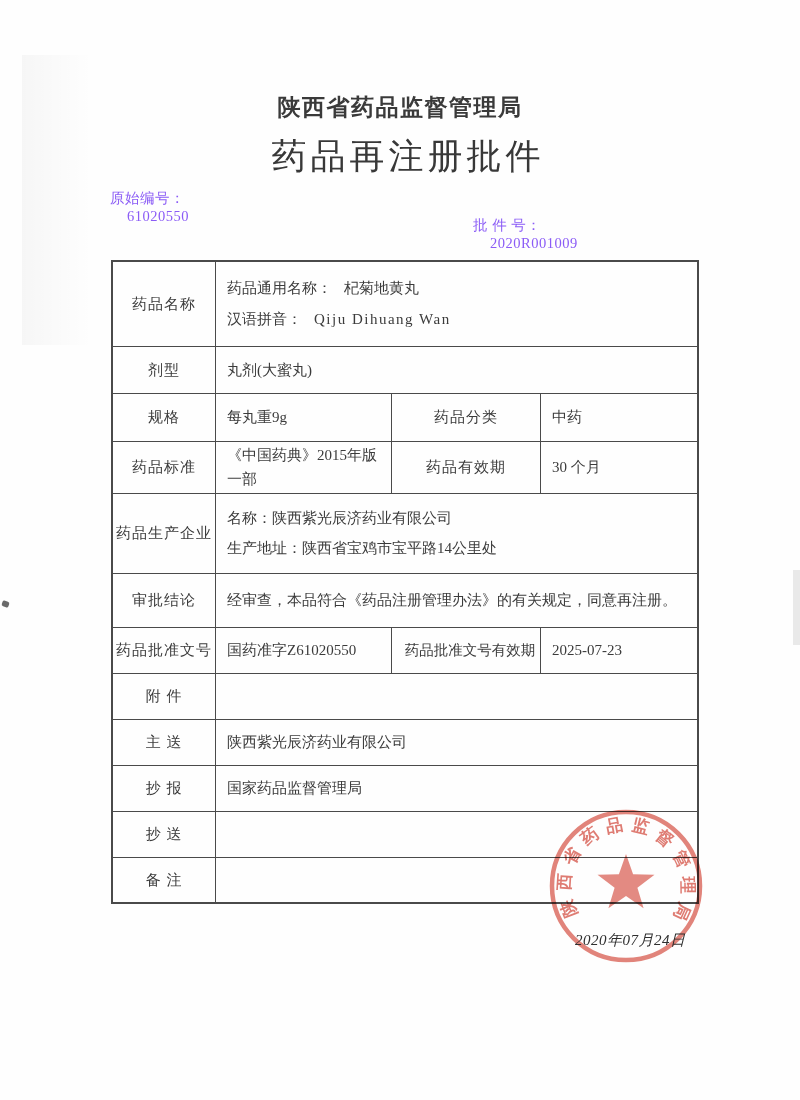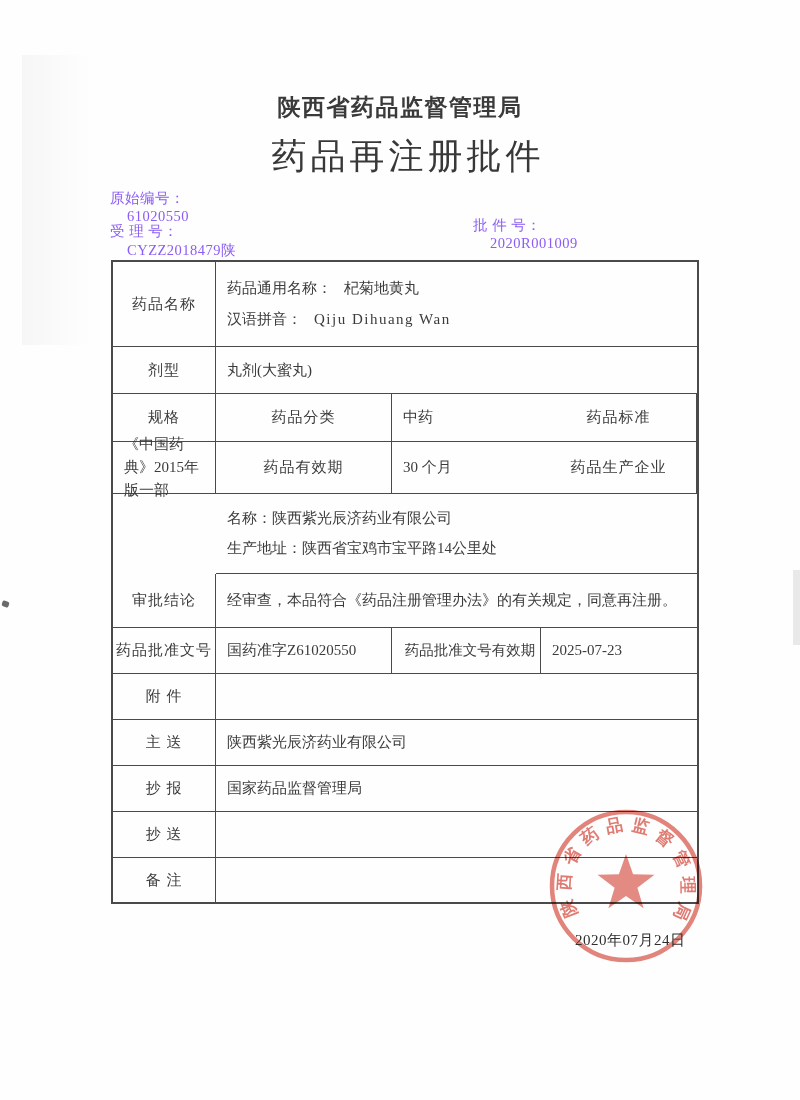--- a/index.html
+++ b/index.html
@@ -46,39 +46,36 @@
   .val{display:flex;align-items:center;padding-left:11px;padding-right:6px;}
   .val.two-line{flex-direction:column;align-items:flex-start;justify-content:space-evenly;padding-top:4px;padding-bottom:4px;}
   .val .sub-label{margin-right:12px;}
   .span3{grid-column:2/5;}
   .wrap span{line-height:1.55;display:block;}
   .tight{font-size:14.5px;padding-left:8px;letter-spacing:0;}
   .pinyin{letter-spacing:1.5px;}
 
   .stamp{position:absolute;left:540px;top:800px;width:180px;height:180px;
     mix-blend-mode:multiply;opacity:0.88;}
-  .issue-date{position:absolute;left:575px;top:931px;font-size:15px;color:#2f2f2f;letter-spacing:0.5px;z-index:5;}
+  .issue-date{position:absolute;left:575px;top:931px;font-size:15px;color:#2f2f2f;letter-spacing:0.5px;z-index:5;font-style:italic;}
 </style>
 </head>
 <body>
 
 <div class="page">
 
   <div class="scan-band-left"></div>
   <div class="scan-strip-right"></div>
   <div class="scan-speck"></div>
 
   <div class="org-title">陕西省药品监督管理局</div>
   <div class="doc-title">药品再注册批件</div>
 
   <div class="meta-line meta-original">
     <span>原始编号：</span><span class="val">61020550</span>
-  </div>
-  <div class="meta-line meta-acceptance">
-    <span>受 理 号：</span><span class="val">CYZZ2018479陕</span>
   </div>
   <div class="meta-line meta-approval">
     <span>批 件 号：</span><span class="val">2020R001009</span>
   </div>
 
   <div class="doc-table">
 
     <div class="cell lbl">药品名称</div>
     <div class="cell lastcol span3 val two-line">
       <div>
@@ -86,20 +83,21 @@
       </div>
       <div>
         <span class="sub-label">汉语拼音：</span><span class="pinyin">Qiju Dihuang Wan</span>
       </div>
     </div>
 
     <div class="cell lbl">剂型</div>
     <div class="cell lastcol span3 val">丸剂(大蜜丸)</div>
 
     <div class="cell lbl">规格</div>
+    <div class="cell val">每丸重9g</div>
     <div class="cell lbl">药品分类</div>
     <div class="cell lastcol val">中药</div>
 
     <div class="cell lbl">药品标准</div>
     <div class="cell val wrap">
       <span>《中国药典》2015年版一部</span>
     </div>
     <div class="cell lbl">药品有效期</div>
     <div class="cell lastcol val">30 个月</div>
 

